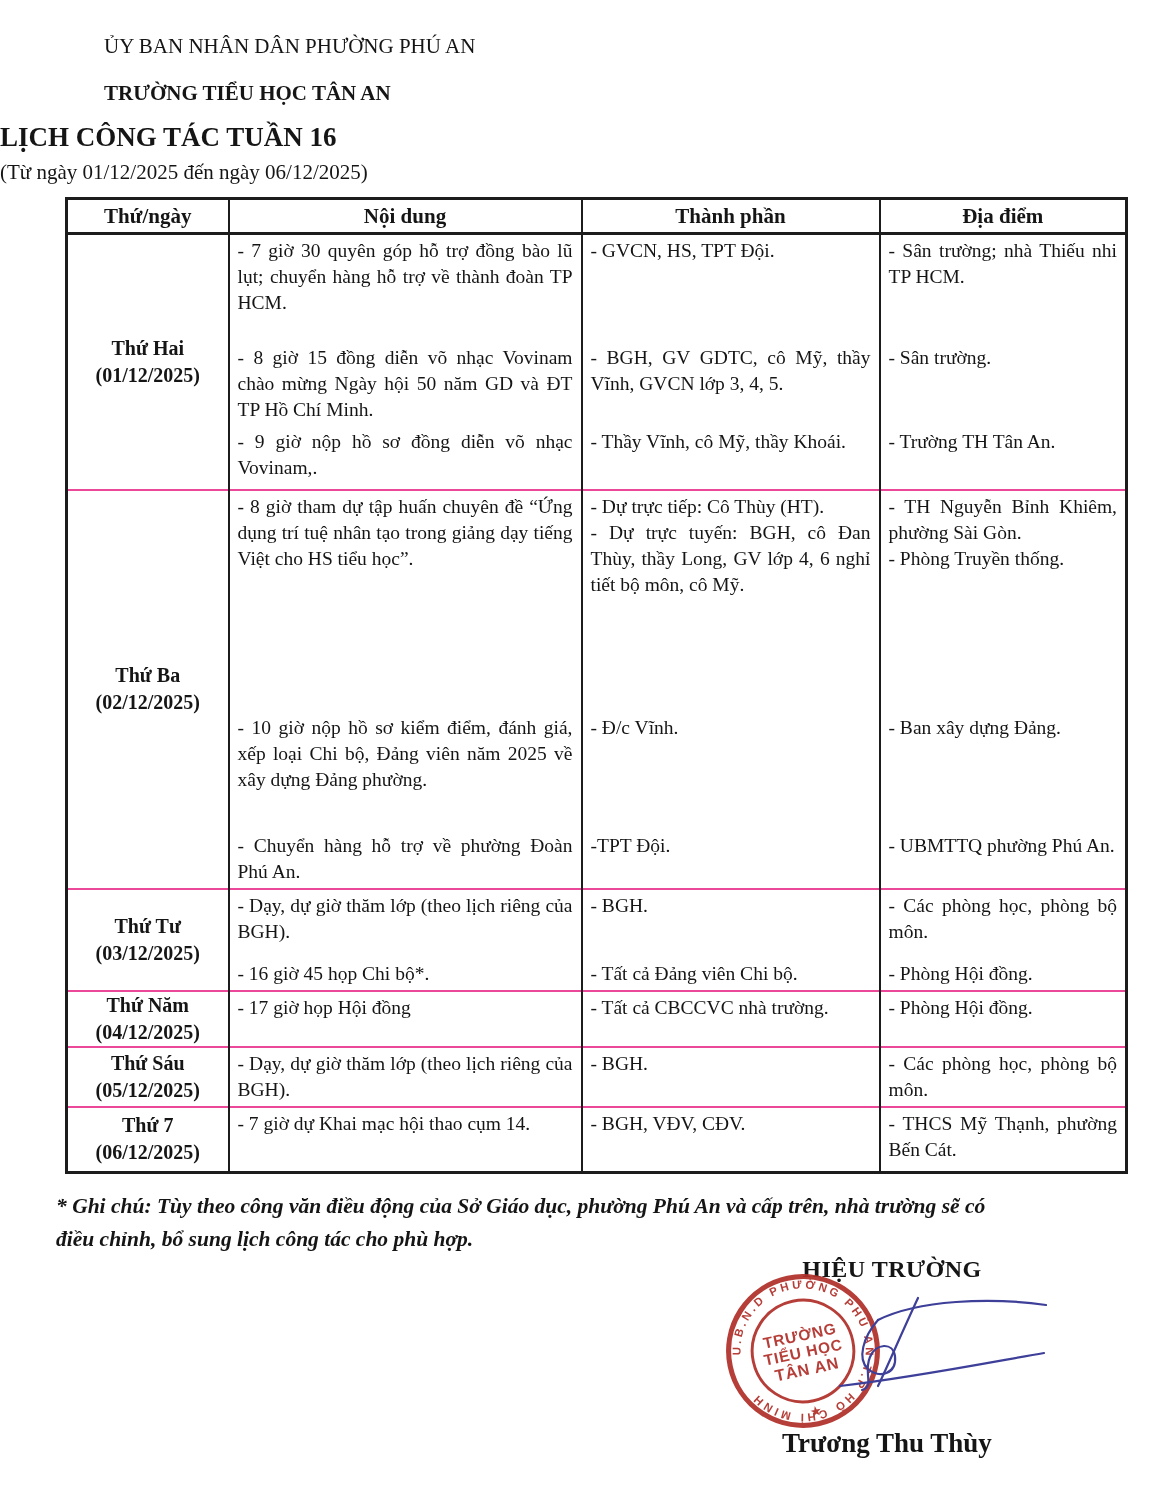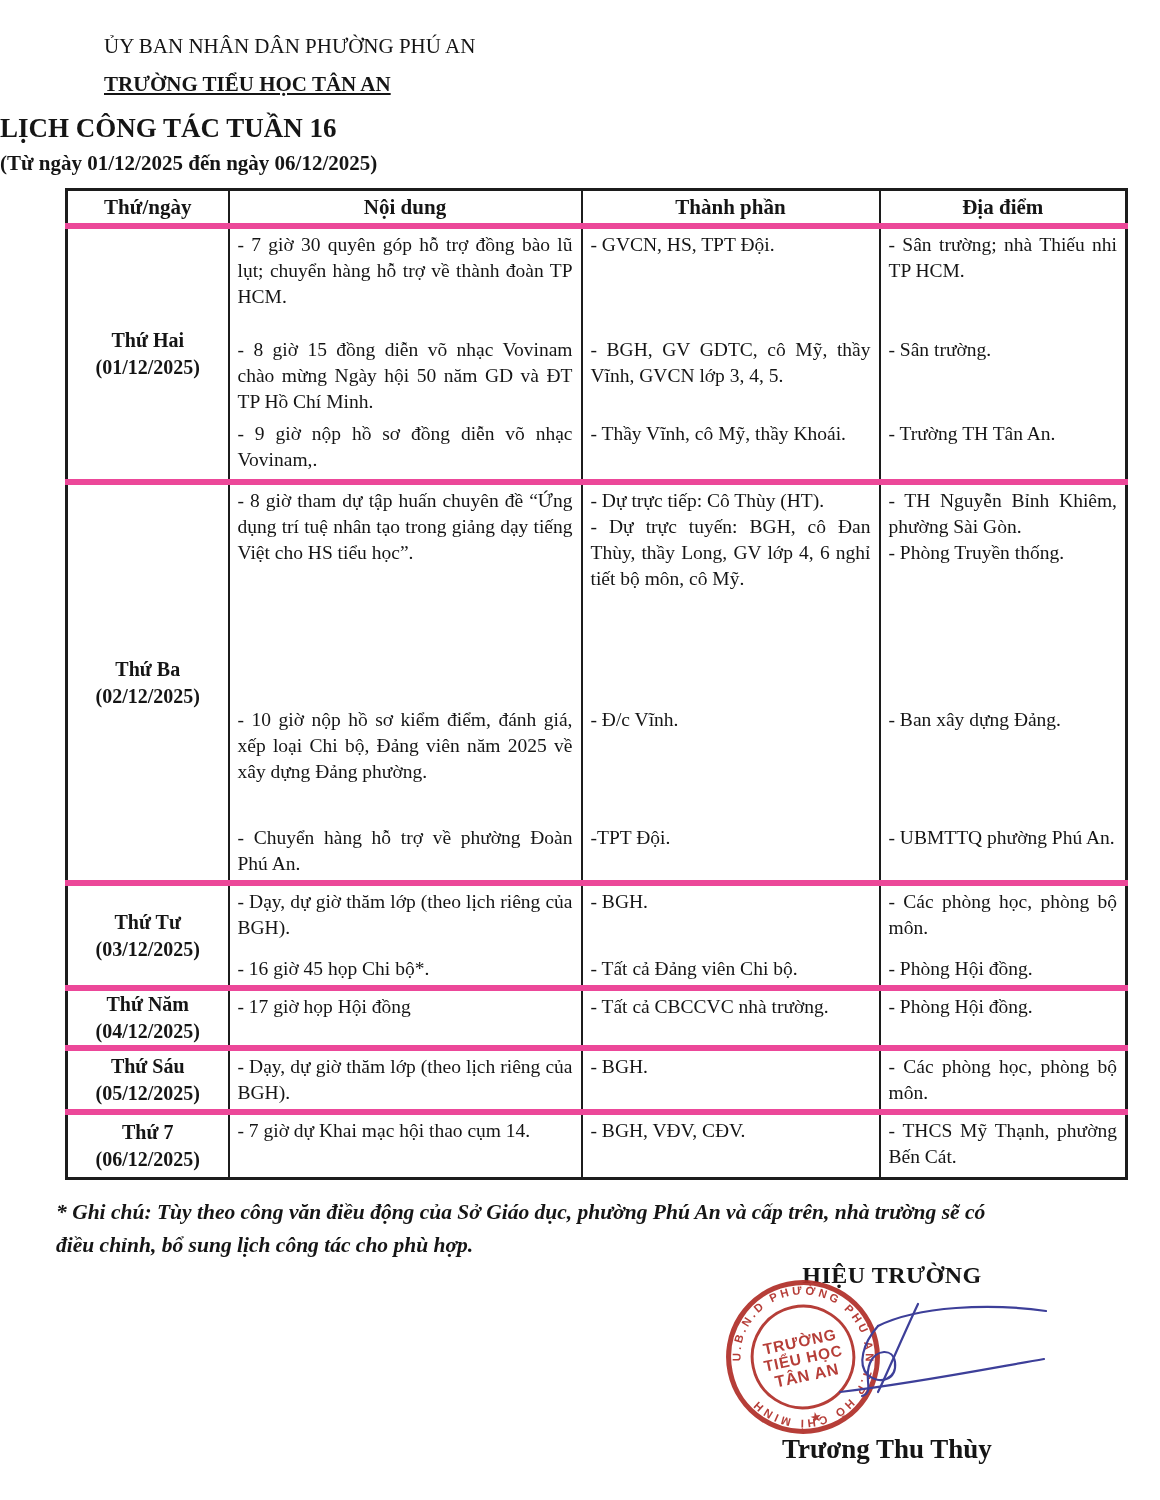--- a/index.html
+++ b/index.html
@@ -1,38 +1,38 @@
 <!DOCTYPE html>
 <html lang="vi"><head>
 <meta charset="utf-8">
 <style>
   html,body{margin:0;padding:0;}
   body{
     width:1160px;height:1500px;background:#ffffff;color:#151515;
     font-family:"Liberation Serif", serif;overflow:hidden;position:relative;
   }
   .org{margin:32px 0 0 104px;font-size:21px;line-height:28px;}
-  .org-l2{font-weight:bold;margin-top:10px;text-decoration:underline;}
+  .org-l2{font-weight:bold;margin-top:19px;}
   .titles{margin-top:14px;line-height:1.25;}
   .title-main{font-size:27px;font-weight:bold;}
   .title-year{font-size:26px;font-weight:bold;margin-top:2px;}
-  .title-range{font-size:21px;font-weight:bold;margin-top:4px;}
+  .title-range{font-size:21px;font-weight:normal;margin-top:4px;}
   table.sched{
     margin:12px 0 0 65px;width:1060px;border-collapse:collapse;table-layout:fixed;
     border:3px solid #1c1c1c;
   }
   .sched th{
     border:2px solid #1c1c1c;border-bottom:3px solid #1c1c1c;
     font-size:21px;font-weight:bold;padding:3px 2px;height:26px;
   }
   .sched td{
     border-left:2px solid #1c1c1c;border-right:2px solid #1c1c1c;
     font-size:19.5px;line-height:26px;padding:3px 8px;vertical-align:top;
   }
-  .sched tr.day-start td{border-top:6px solid #ec4899;}
+  .sched tr.day-start td{border-top:2px solid #ec4899;}
   .sched td.day{
     text-align:center;vertical-align:middle;font-weight:bold;font-size:20px;
     line-height:27px;padding:0;
   }
   .sched td.nd,.sched td.tp,.sched td.dd{text-align:justify;}
   .sched p{margin:0;}
   .mt40{margin-top:40px;}
   .mt14{margin-top:14px;}
   tr.pt td{padding-top:12px;}
   .note{

